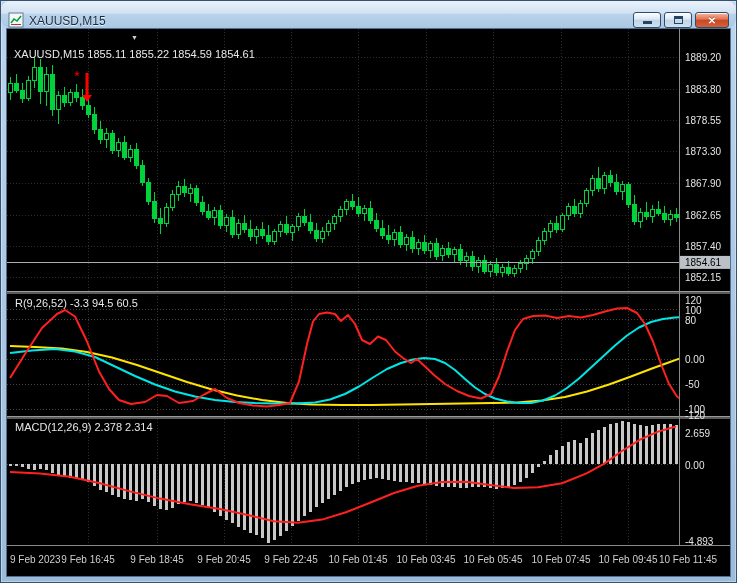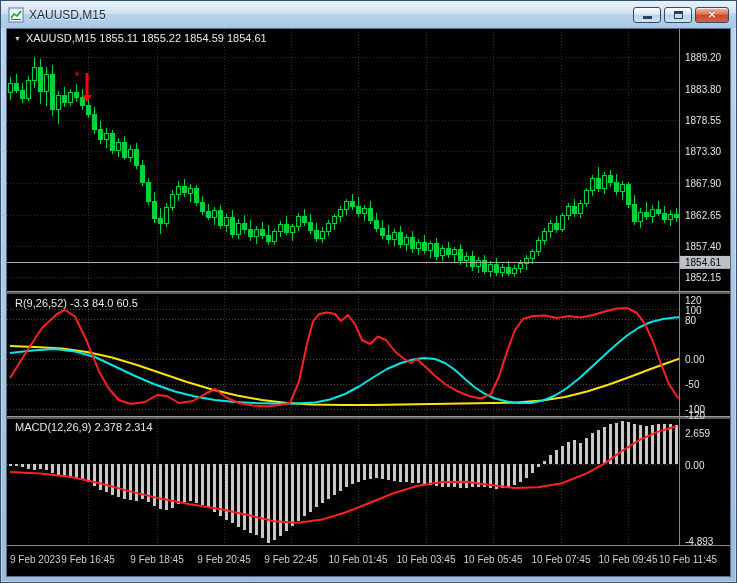--- a/index.html
+++ b/index.html
@@ -7,21 +7,21 @@
   .window{
     position:relative;width:737px;height:583px;
     background:linear-gradient(#bdd5ee,#9cbbda);
     box-shadow:inset 0 0 0 1px #35516e, inset 0 0 0 2px rgba(255,255,255,.35);
     font-family:"Liberation Sans","DejaVu Sans",sans-serif;
     overflow:hidden;
   }
   .titlebar{
     position:absolute;left:1px;top:1px;width:735px;height:27px;
     background:linear-gradient(#e9f2fb 0%,#d2e2f3 45%,#b9d2ea 50%,#aac7e3 100%);
-    display:flex;align-items:center;padding:0 7px;
+    display:flex;align-items:flex-end;padding:0 7px;border-radius:9px;
   }
   .win-icon{width:16px;height:16px;margin-right:5px;flex:0 0 auto;}
   .title{font-size:12px;color:#152a3f;text-shadow:0 1px 0 rgba(255,255,255,.75);}
   .controls{margin-left:auto;display:flex;gap:3px;}
   .wbtn{
     position:relative;width:28px;height:16px;padding:0;cursor:pointer;
     border:1px solid #2f4d6b;border-radius:3px;
     background:linear-gradient(#fdfeff,#dce8f4 45%,#bed4e8 50%,#d0e1f0);
     box-shadow:inset 0 1px 0 rgba(255,255,255,.8);
   }
@@ -31,21 +31,21 @@
     text-shadow:0 -1px 0 rgba(0,0,0,.35);
   }
   .glyph-min{position:absolute;left:9px;bottom:3px;width:9px;height:3px;background:#25455f;}
   .glyph-max{position:absolute;left:9px;top:3px;width:9px;height:8px;border:1px solid #25455f;border-top-width:3px;}
   .chart-area{
     position:absolute;left:7px;top:29px;width:723px;height:547px;background:#000;
     box-shadow:0 0 0 1px #51708f;
   }
   svg{display:block;}
   svg text{font-family:"Liberation Sans","DejaVu Sans",sans-serif;}
-  .overlay{position:absolute;color:#e8e8e8;font-size:11px;white-space:nowrap;pointer-events:none;}
+  .overlay{position:absolute;color:#e8e8e8;font-size:11px;white-space:nowrap;pointer-events:none;flex-direction:column;}
   .ohlc{left:7px;top:3px;display:flex;gap:5px;align-items:center;}
   .tri{font-size:7px;color:#cfcfcf;line-height:11px;}
   .lblR{left:8px;top:268px;}
   .lblM{left:8px;top:392px;text-align:center;}
 </style>
 </head>
 <body>
 
 <div class="window">
   <div class="titlebar">
@@ -495,16 +495,16 @@
           <line x1="80" y1="44" x2="80" y2="66" stroke="#ff0000" stroke-width="3"></line>
           <path d="M 75 66 L 85 66 L 80 73 Z" fill="#ff0000"></path>
           <text x="70" y="52" text-anchor="middle" fill="#ff0000" font-size="14">*</text>
         </g>
       </svg>
 
     <div class="overlay ohlc">
       <span class="tri">▼</span>
       <span>XAUUSD,M15 1855.11 1855.22 1854.59 1854.61</span>
     </div>
-    <div class="overlay lblR">R(9,26,52) -3.3 84.0 60.5</div>
+    <div class="overlay lblR">R(9,26,52) -3.3 94.5 60.5</div>
     <div class="overlay lblM">MACD(12,26,9) 2.378 2.314</div>
   </div>
 </div>
 
 </body></html>

